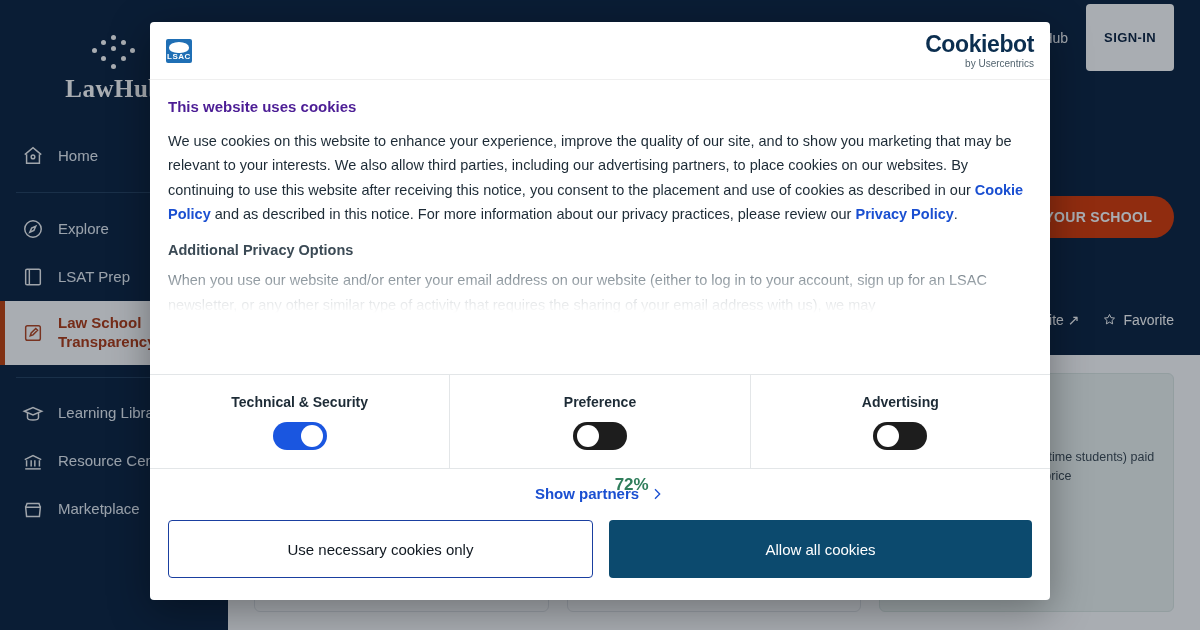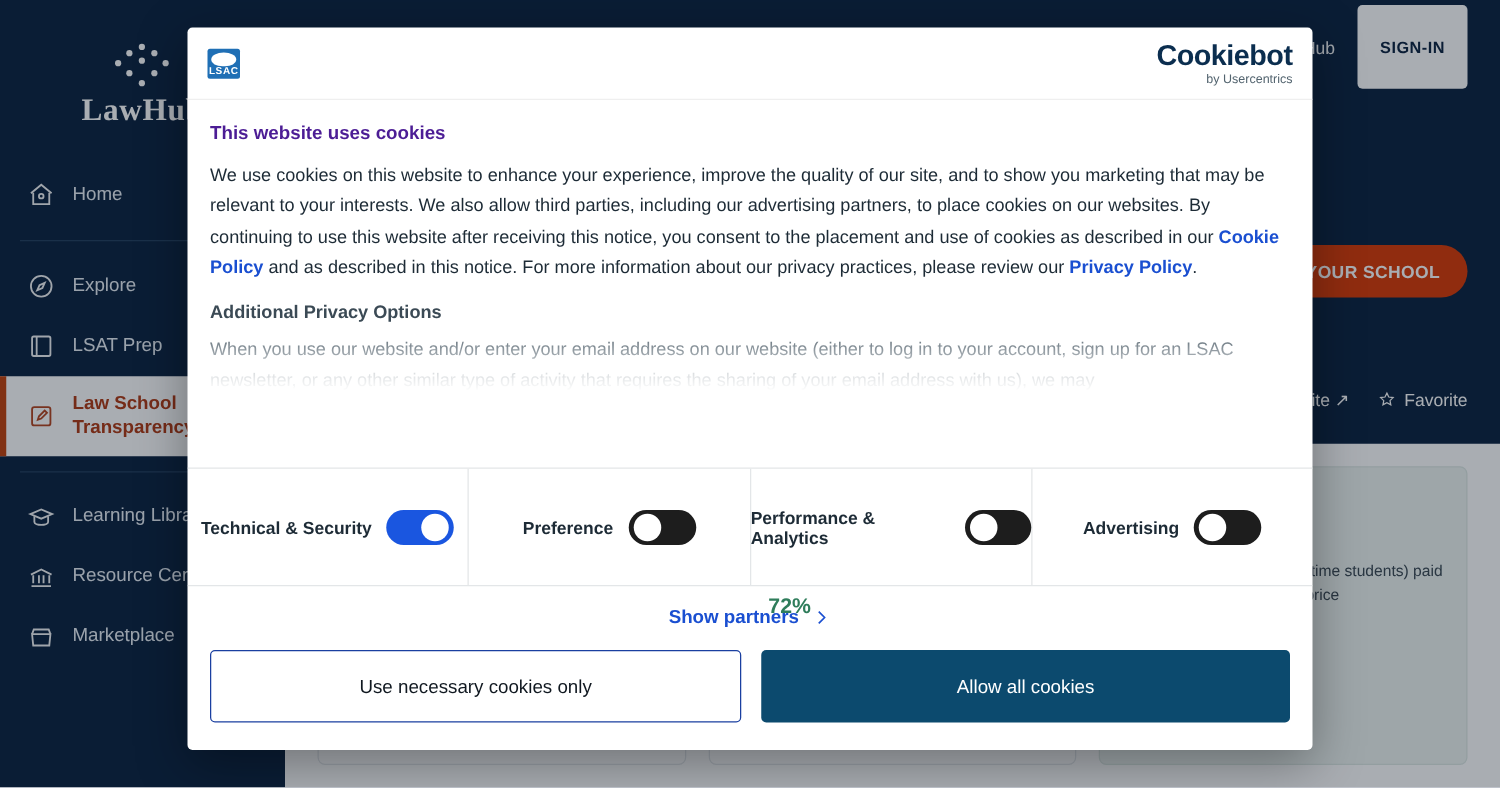--- a/index.html
+++ b/index.html
@@ -141,21 +141,21 @@
     -webkit-mask-image: linear-gradient(180deg, #000 0%, rgba(0,0,0,.25) 58%, rgba(0,0,0,0) 92%);
     mask-image: linear-gradient(180deg, #000 0%, rgba(0,0,0,.25) 58%, rgba(0,0,0,0) 92%);
     max-height: 58px; overflow: hidden;
   }
 
   .toggles {
     display: flex; border-top: 1px solid #e3e6e8; border-bottom: 1px solid #e3e6e8;
     height: 95px; flex: 0 0 auto;
   }
   .tg {
-    flex: 1 1 0; display: flex; flex-direction: row; align-items: center;
+    flex: 1 1 0; display: flex; flex-direction: column; align-items: center;
     justify-content: center; gap: 12px; border-right: 1px solid #e3e6e8;
   }
   .tg:last-child { border-right: none; }
   .tg-label { font-size: 14px; font-weight: 700; color: #1d2b36; }
   .switch {
     width: 54px; height: 28px; border-radius: 14px; background: #1d1d1d;
     position: relative; cursor: pointer;
   }
   .switch.on { background: #1a56e0; }
   .switch .knob {
@@ -360,26 +360,20 @@
           <span class="knob"></span>
         </div>
       </div>
       <div class="tg">
         <div class="tg-label">Preference</div>
         <div class="switch">
           <span class="knob"></span>
         </div>
       </div>
       <div class="tg">
-        <div class="tg-label">Performance &amp; Analytics</div>
-        <div class="switch">
-          <span class="knob"></span>
-        </div>
-      </div>
-      <div class="tg">
         <div class="tg-label">Advertising</div>
         <div class="switch">
           <span class="knob"></span>
         </div>
       </div>
     </div>
 
     <div class="dlg-foot">
       <div class="show-details">
         <span>Show partners</span>

